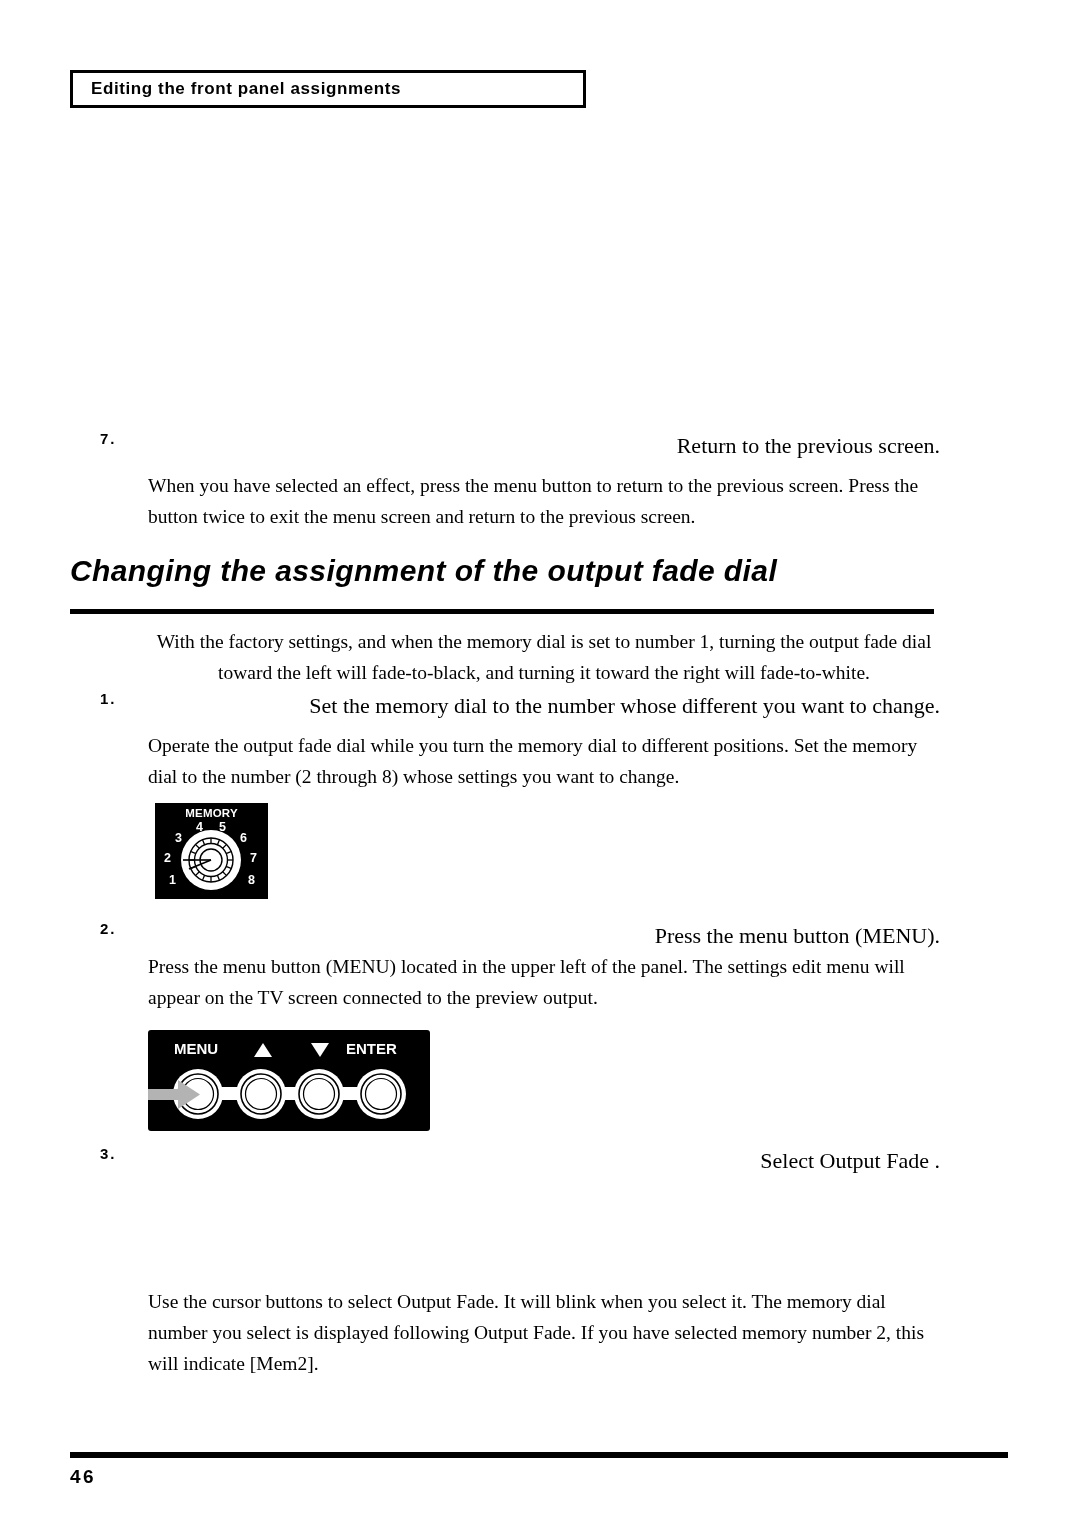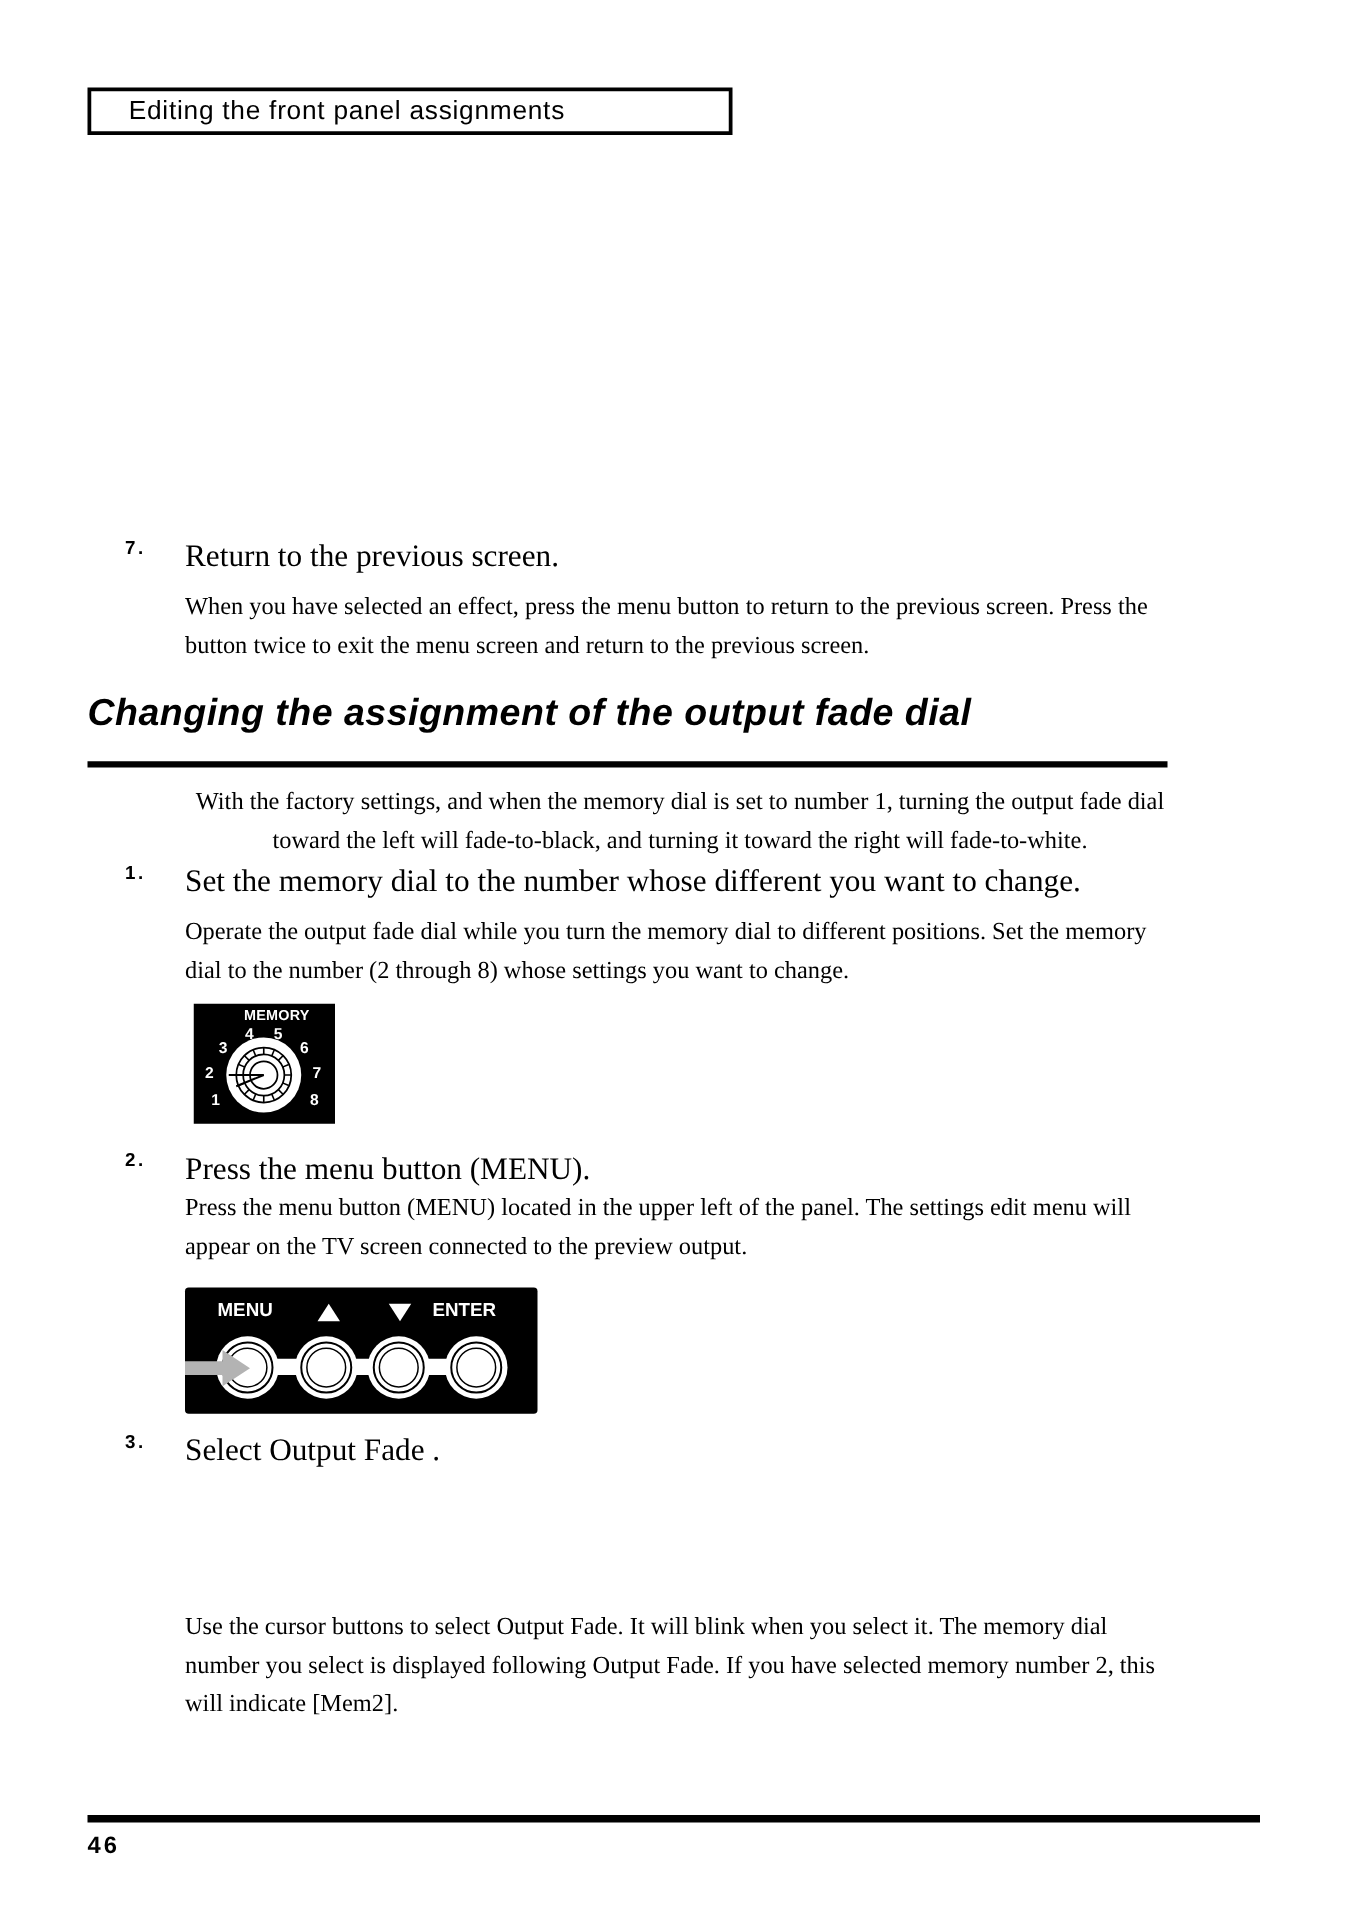--- a/index.html
+++ b/index.html
@@ -23,24 +23,24 @@
     top: 70px;
     width: 516px;
     height: 38px;
     border: 3px solid #000;
     box-sizing: border-box;
     display: flex;
     align-items: center;
   }
   .header-box-text {
     font-family: "Liberation Sans", sans-serif;
-    font-weight: normal;
-    font-size: 21px;
+    font-weight: bold;
+    font-size: 17px;
     letter-spacing: 0.6px;
-    padding-left: 30px;
+    padding-left: 18px;
     white-space: nowrap;
   }
 
   
   .content {
     position: absolute;
     left: 0;
     top: 0;
     width: 1080px;
   }
@@ -54,23 +54,23 @@
     left: 0;
     top: 0;
     width: 44px;
     font-family: "Liberation Sans", sans-serif;
     font-weight: bold;
     font-size: 15px;
     letter-spacing: 2px;
   }
   .step-body {
     margin-left: 48px;
-    font-size: 25px;
+    font-size: 22px;
     line-height: 31px;
-    text-align: left;
+    text-align: right;
   }
   .para {
     position: absolute;
     left: 148px;
     width: 792px;
     font-size: 19.5px;
     line-height: 31px;
   }
 
   
@@ -125,21 +125,20 @@
     position: absolute;
     left: 0;
     top: 4px;
     width: 113px;
     text-align: center;
     color: #fff;
     font-family: "Liberation Sans", sans-serif;
     font-weight: bold;
     font-size: 11.5px;
     letter-spacing: 0.2px;
-    padding-left: 10px;
   }
   .dial-wrap {
     position: absolute;
     left: 8px;
     top: 17px;
     width: 97px;
     height: 75px;
   }
   .dial-num {
     position: absolute;

